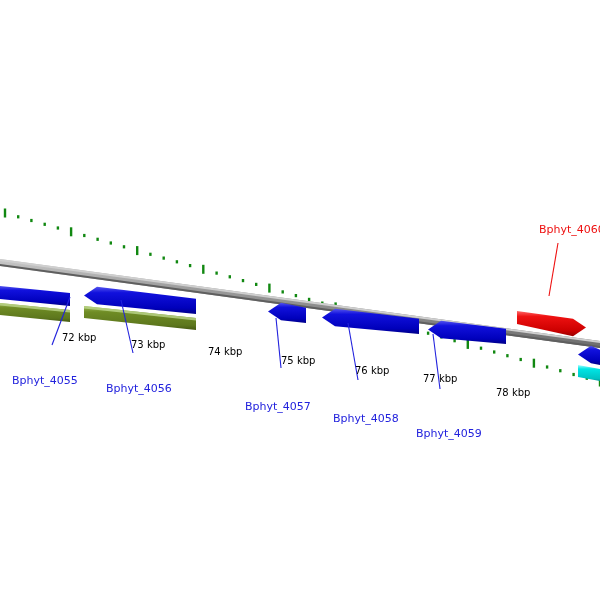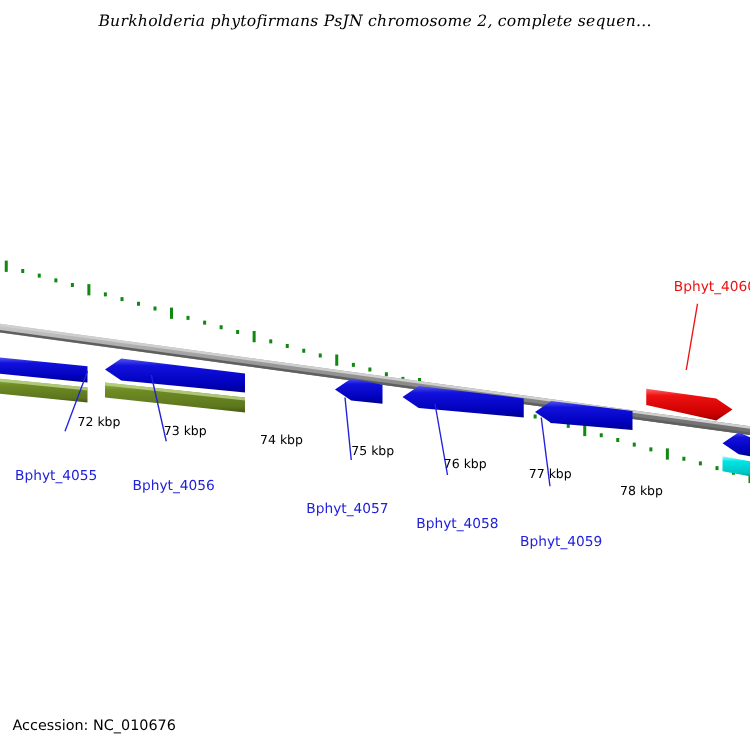--- a/index.html
+++ b/index.html
@@ -66,21 +66,20 @@
     font-family: "DejaVu Sans", sans-serif;
     font-size: 10px;
     fill: #000000;
   }
 </style>
 </head>
 <body>
 
 <div id="viewer">
 
-  <div id="title">Burkholderia phytofirmans PsJN chromosome 2, complete sequen...</div>
 
   <svg id="map-svg" width="600" height="600">
     <defs>
       <linearGradient id="gradBlue" x1="0" y1="0" x2="0" y2="1">
         <stop offset="0%" stop-color="#5555ee"></stop>
         <stop offset="22%" stop-color="#1111dd"></stop>
         <stop offset="78%" stop-color="#0000bb"></stop>
         <stop offset="100%" stop-color="#000088"></stop>
       </linearGradient>
       <linearGradient id="gradRed" x1="0" y1="0" x2="0" y2="1">
@@ -215,15 +214,14 @@
     <g id="gene-labels">
         <text x="12" y="384" class="gene-label">Bphyt_4055</text>
         <text x="106" y="392" class="gene-label">Bphyt_4056</text>
         <text x="245" y="410" class="gene-label">Bphyt_4057</text>
         <text x="333" y="422" class="gene-label">Bphyt_4058</text>
         <text x="416" y="437" class="gene-label">Bphyt_4059</text>
         <text x="539" y="233" class="gene-label-red">Bphyt_4060</text>
       </g>
   </svg>
 
-  <div class="footer-text" id="accession">Accession: NC_010676</div>
 
 </div>
 
 </body></html>

